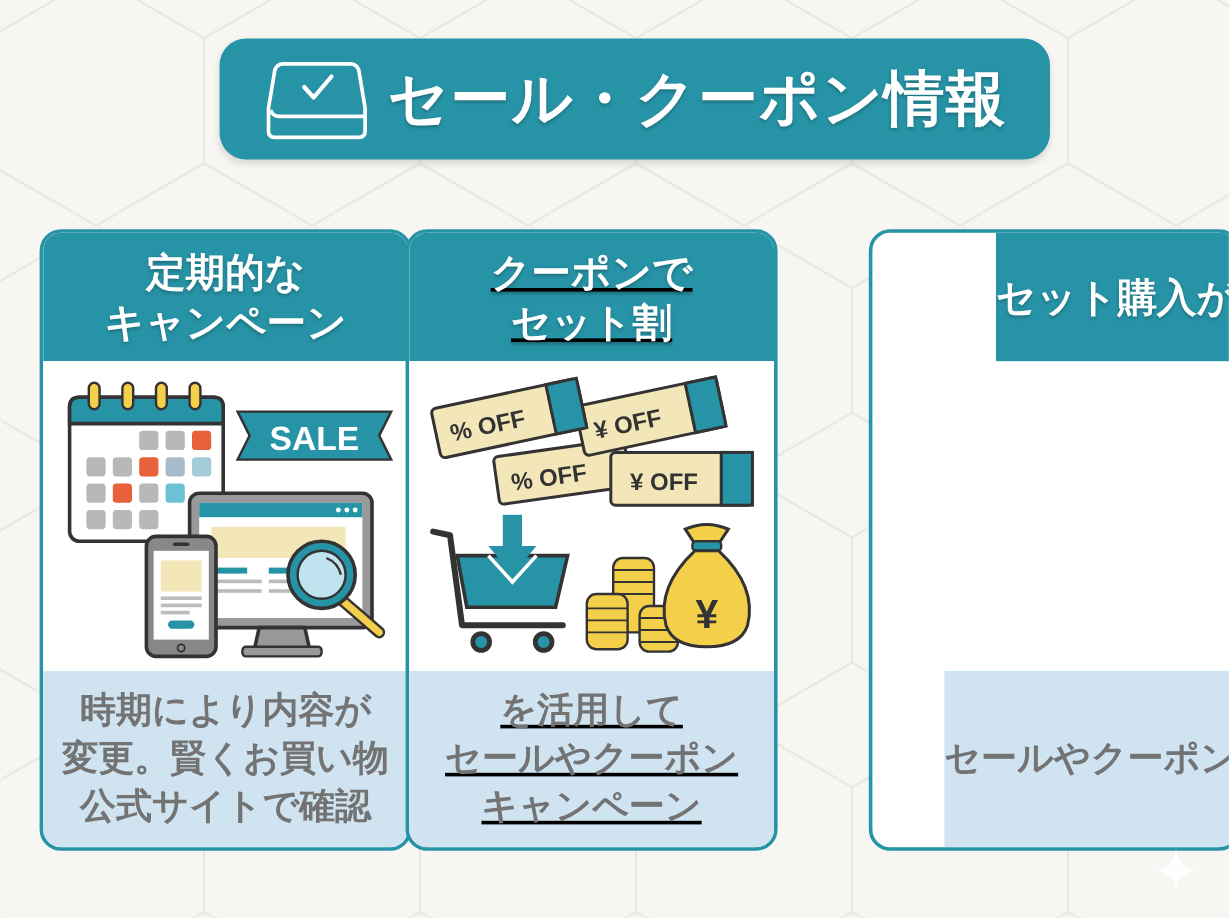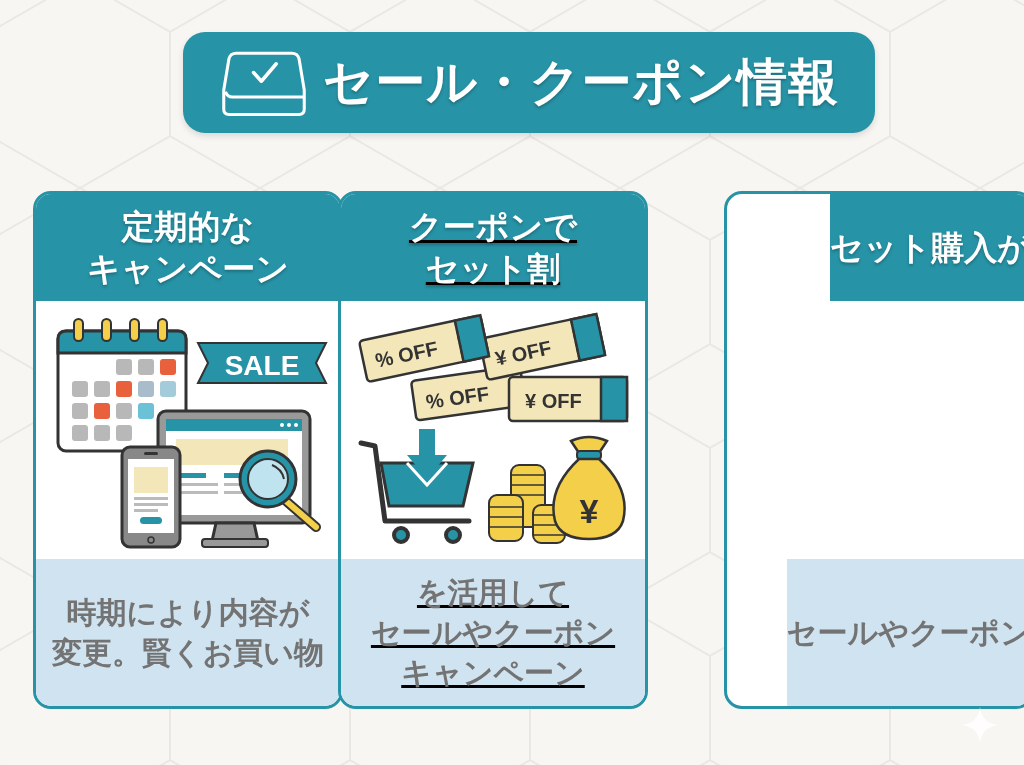--- a/index.html
+++ b/index.html
@@ -146,20 +146,21 @@
         <circle cx="232" cy="178" r="28" fill="#2793a6" stroke="#333" stroke-width="3"></circle>
         <circle cx="232" cy="178" r="20" fill="#bfe3ef" stroke="#333" stroke-width="2"></circle>
         <path d="M236 164 Q246 168 248 178" fill="none" stroke="#333" stroke-width="2"></path>
       </g>
     </svg>
   </div>
   <div class="card-foot">
     <div class="f-lines">
       <span class="line">時期により内容が</span>
       <span class="line">変更。賢くお買い物</span>
+      <span class="line">公式サイトで確認</span>
     </div>
   </div>
 </div>
 
 <div class="card c2">
   <div class="card-head">
     <div class="h-lines">
       <span class="line">クーポンで</span>
       <span class="line">セット割</span>
     </div>

